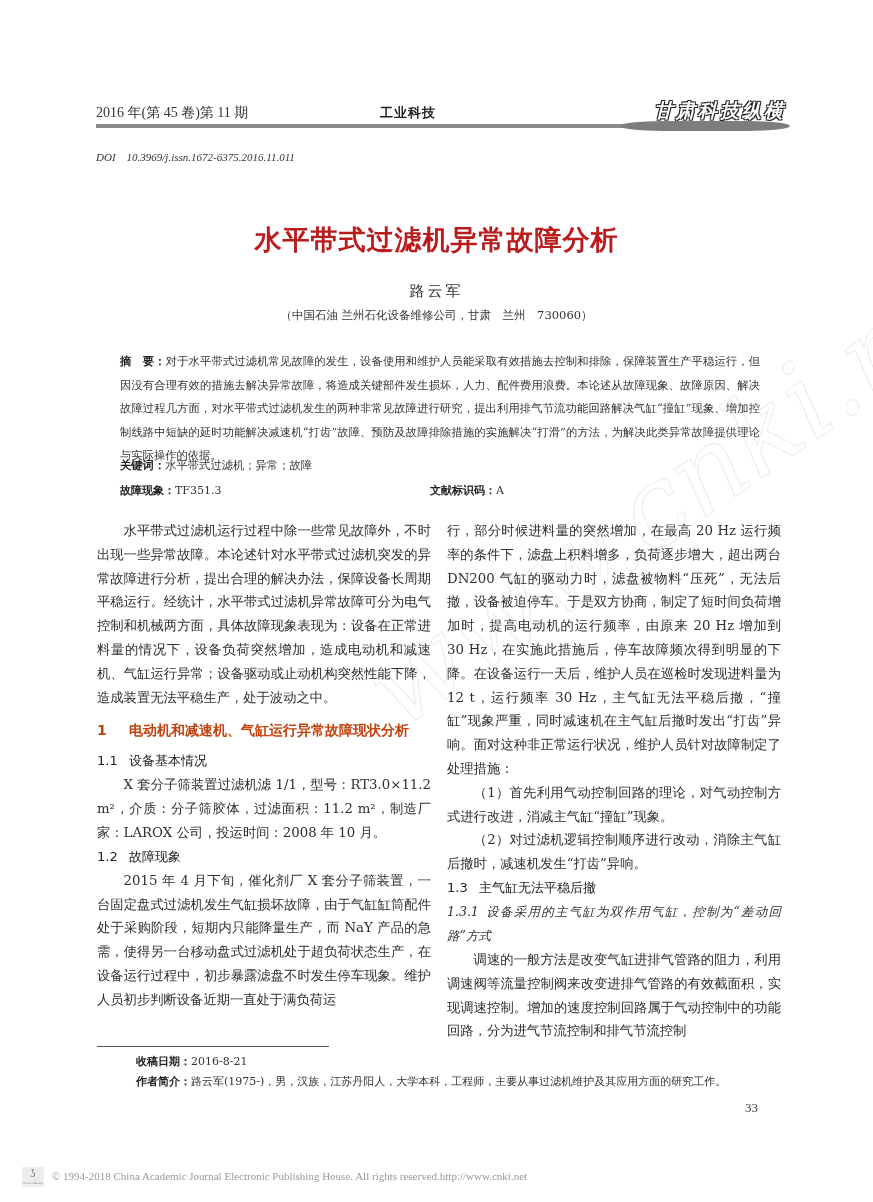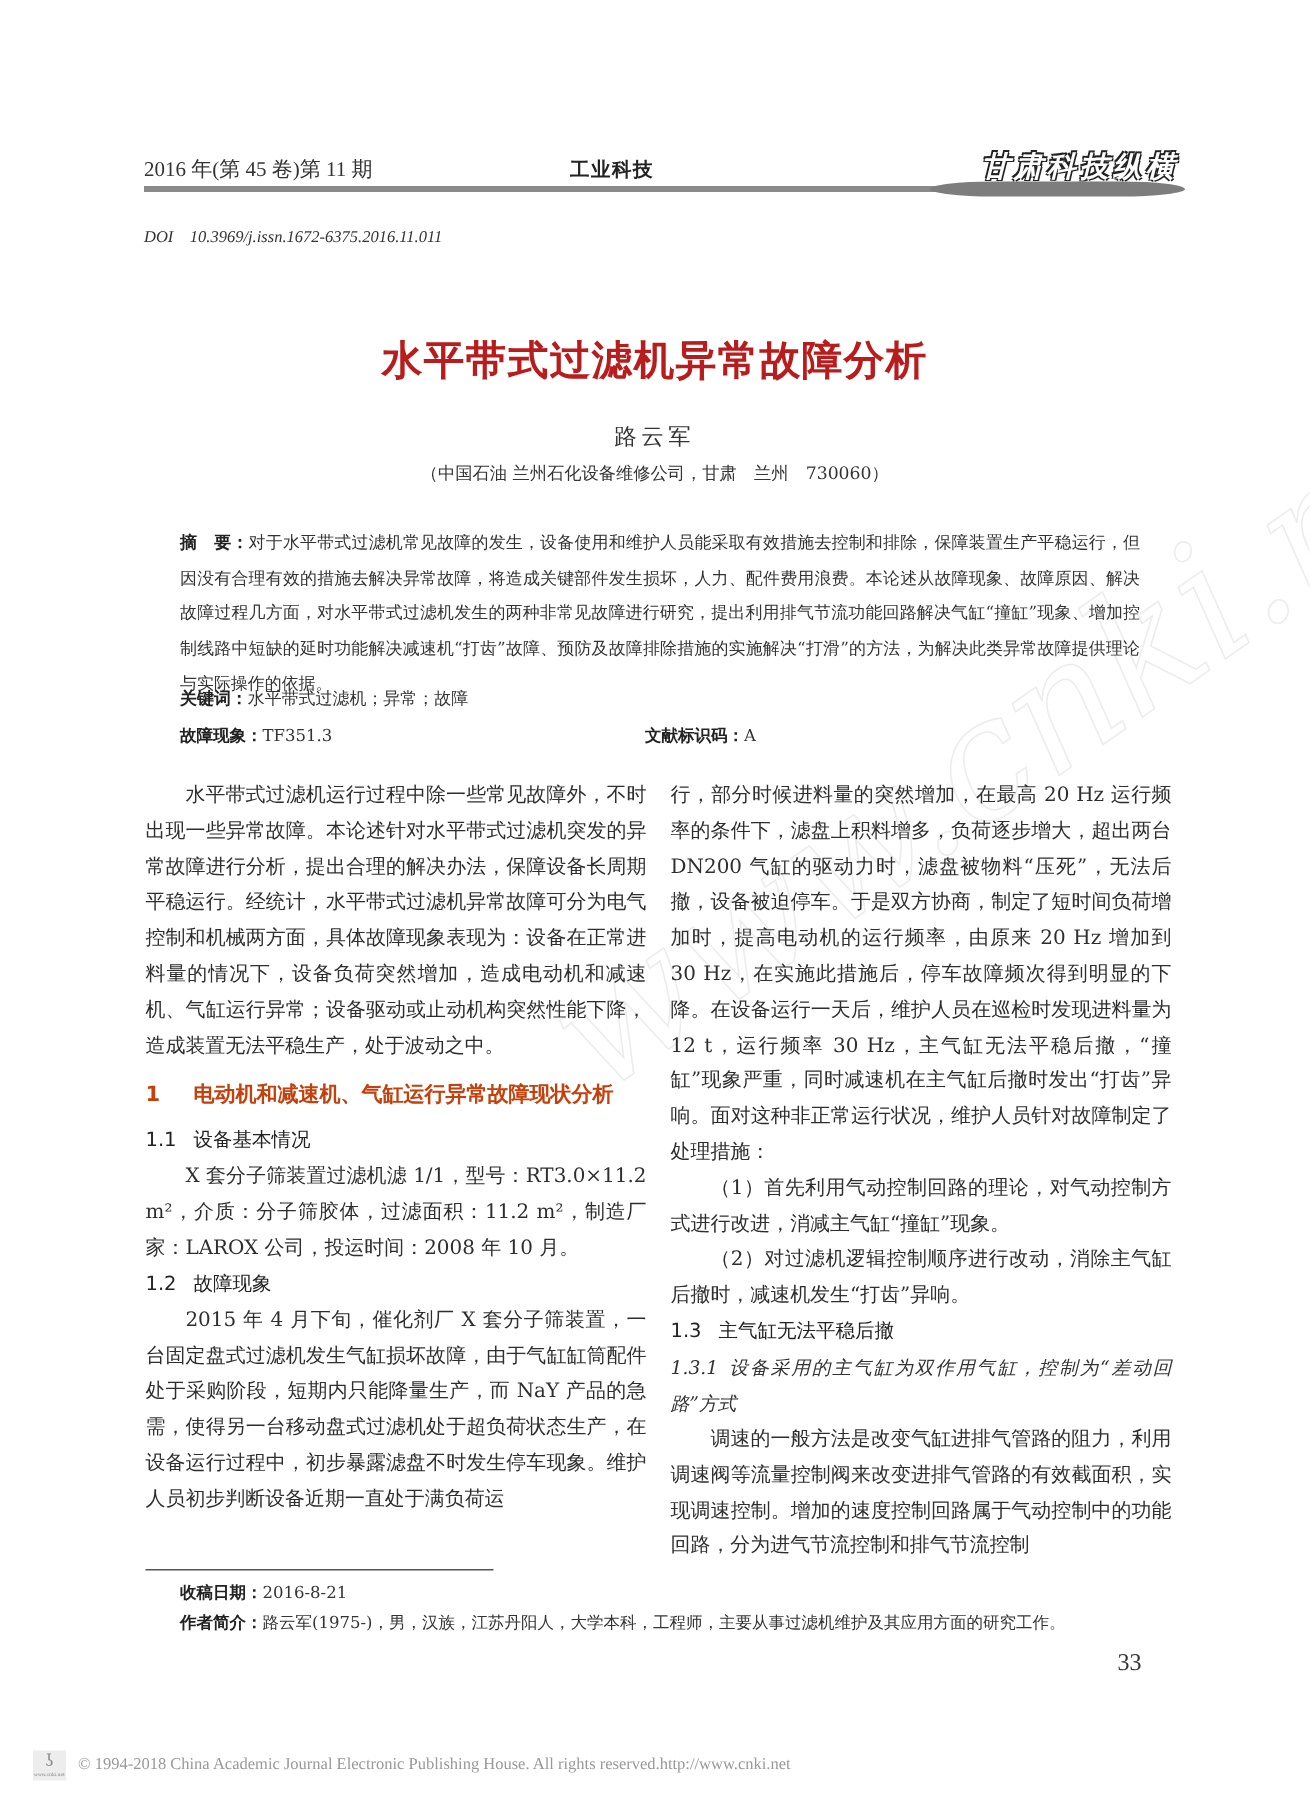--- a/index.html
+++ b/index.html
@@ -34,22 +34,22 @@
   .col p.indent { text-indent: 2em; }
   .col h2 { font-family: "DejaVu Sans", sans-serif; font-weight: bold; font-size: 14px; color: #c2410c; margin: 10px 0 8px; line-height: 22px; }
   .col h3 { font-family: "DejaVu Sans", sans-serif; font-weight: normal; font-size: 13px; color: #222; line-height: 24px; }
   .col h4 { font-weight: normal; font-style: italic; font-size: 12.5px; color: #333; line-height: 24px; }
   .col .num { display: inline-block; width: 32px; }
   .col .num3 { display: inline-block; width: 38px; }
 
   .fn-rule { position: absolute; left: 97px; top: 1046px; width: 232px; height: 1px; background: #555; }
   .fn1 { position: absolute; left: 120px; top: 1054px; font-size: 11px; color: #333; }
   .fn2 { position: absolute; left: 120px; top: 1074px; font-size: 11px; color: #333; }
-  .fn1 .lbl, .fn2 .lbl { font-weight: bold; font-family: Liberation Mono, monospace; color: #222; }
-  .pageno { position: absolute; left: 745px; top: 1100px; font-size: 16px; color: #333; font-family: "Liberation Serif", serif; }
+  .fn1 .lbl, .fn2 .lbl { font-weight: bold; font-family: Liberation Mono, monospace; color: #222; margin-left: 16px; }
+  .pageno { position: absolute; left: 745px; top: 1100px; font-size: 13px; color: #333; font-family: "Liberation Serif", serif; }
 
   .watermark { position: absolute; left: 310px; top: 420px; font-size: 110px; color: transparent; -webkit-text-stroke: 1px #ececec;
       transform: rotate(-35deg); font-family: "DejaVu Serif", serif; font-style: italic; pointer-events: none; }
 
   .footer { position: absolute; left: 22px; top: 1167px; height: 20px; width: 840px; }
   .cnki-logo { position: absolute; left: 0; top: 0; width: 22px; height: 20px; background: #ededed; color: #888; font-size: 11px; text-align: center; line-height: 14px; }
   .cnki-logo small { display: block; font-size: 3px; line-height: 4px; }
   .copyright { position: absolute; left: 30px; top: 3px; font-size: 11px; color: #999; font-family: "Liberation Serif", serif; white-space: nowrap; }
   .cnki-link { margin-left: 0; }
 </style>

